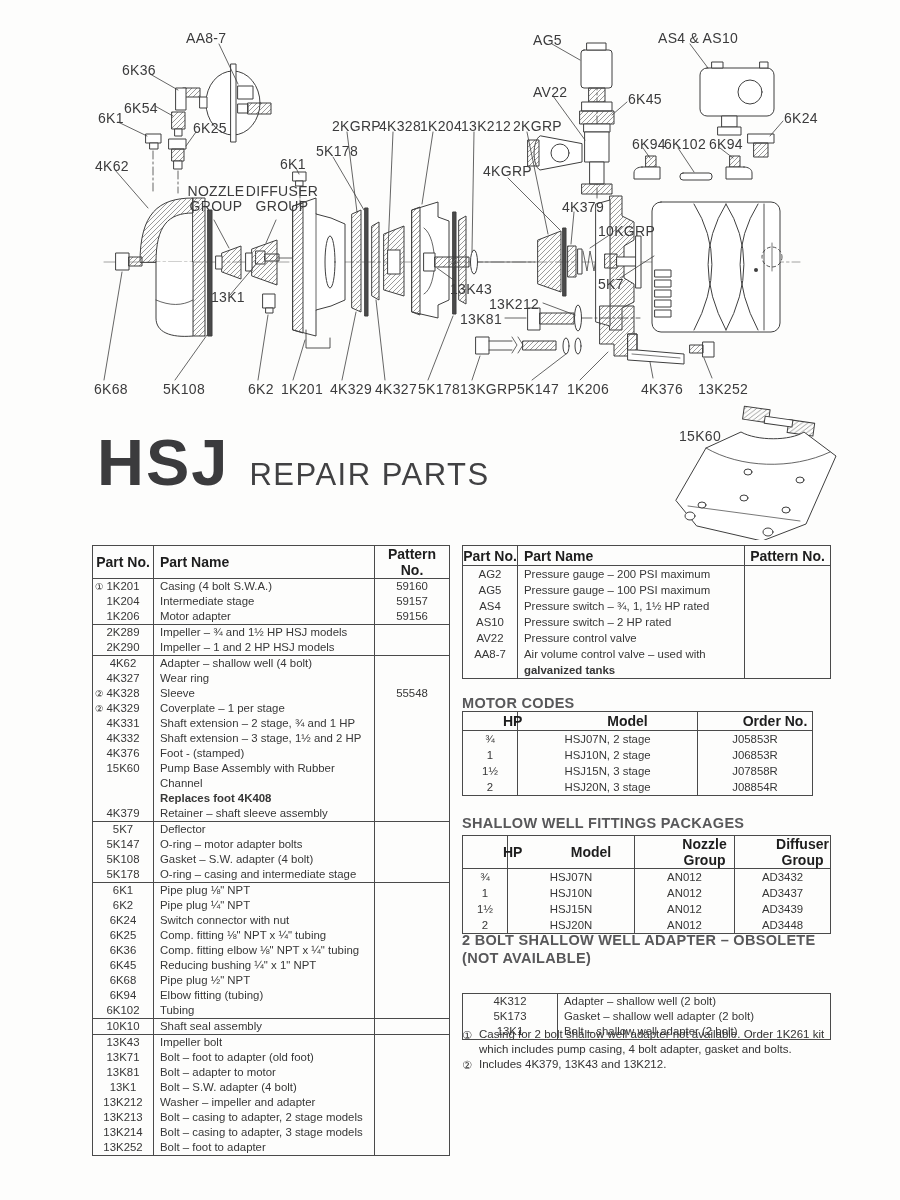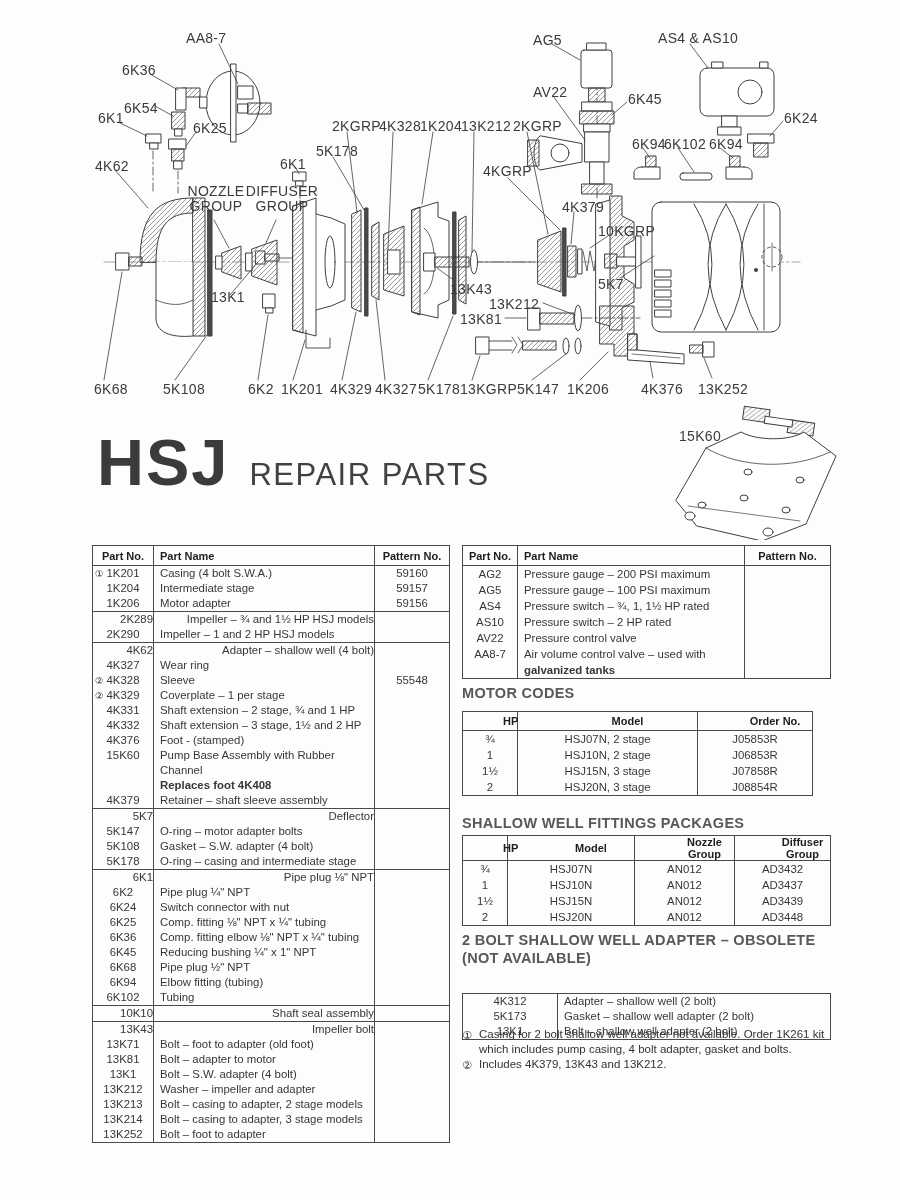--- a/index.html
+++ b/index.html
@@ -12,24 +12,24 @@
   .dlabel.grp{white-space:normal;text-align:center;line-height:15px;}
   
   .title-row{position:absolute;left:97px;top:425px;display:flex;align-items:baseline;gap:20px;}
   .t-main{font-size:65px;font-weight:600;letter-spacing:2px;color:#3b3b3d;}
   .t-sub{font-size:31px;font-weight:500;letter-spacing:1.5px;color:#414143;}
   
   .ltwrap{position:absolute;left:92px;top:545px;width:357px;}
   .rcol{position:absolute;left:462px;top:545px;width:368px;}
   table.ptable{border-collapse:collapse;table-layout:fixed;width:100%;font-size:11.4px;color:#373737;}
   table.ptable{border:1.2px solid #4a4a4a;}
-  .ptable th{font-size:11px;font-weight:bold;color:#1d1d1d;height:19px;border-bottom:1.2px solid #4a4a4a;}
+  .ptable th{font-size:14px;font-weight:bold;color:#1d1d1d;height:19px;border-bottom:1.2px solid #4a4a4a;}
   .ptable th,.ptable td{border-left:1px solid #4a4a4a;border-right:1px solid #4a4a4a;padding:0;}
   .ptable td{height:15px;line-height:15px;vertical-align:top;}
-  .ptable tr.sep td{border-top:1.2px solid #4a4a4a;text-align:right;}
+  .ptable tr.sep td{border-top:1.2px solid #4a4a4a;}
   td.part,th.part-h{text-align:center;}
   td.part{position:relative;}
   .fn{position:absolute;left:2px;top:0;font-size:9.5px;color:#2e2e2e;}
   td.name,th.name-h{text-align:left;padding-left:6px;}
   td.pattern,th.pattern-h{text-align:center;}
   .line2{font-weight:bold;}
   .line2:empty{display:none;}
   .acc td{height:16px;line-height:16px;}
   .ctable td{text-align:center;height:16px;line-height:16px;}
   .ctable th{height:18px;padding-left:40px;}
@@ -702,21 +702,21 @@
     <td class="name">
                 <div class="line1">Air volume control valve – used with</div>
                 <div class="line2">galvanized tanks</div>
               </td>
     <td class="pattern"></td>
   </tr>
 </tbody>
       </table>
     </div>
 
-    <div class="heading" style="top:140px">MOTOR CODES</div>
+    <div class="heading" style="top:150px">MOTOR CODES</div>
     <div class="sect" style="top:166px;width:350px">
       <table class="ptable ctable">
         <colgroup>
             <col style="width:55px">
             <col style="width:180px">
             <col style="width:115px">
           </colgroup>
         <thead>
           <tr>
             <th>HP</th>

